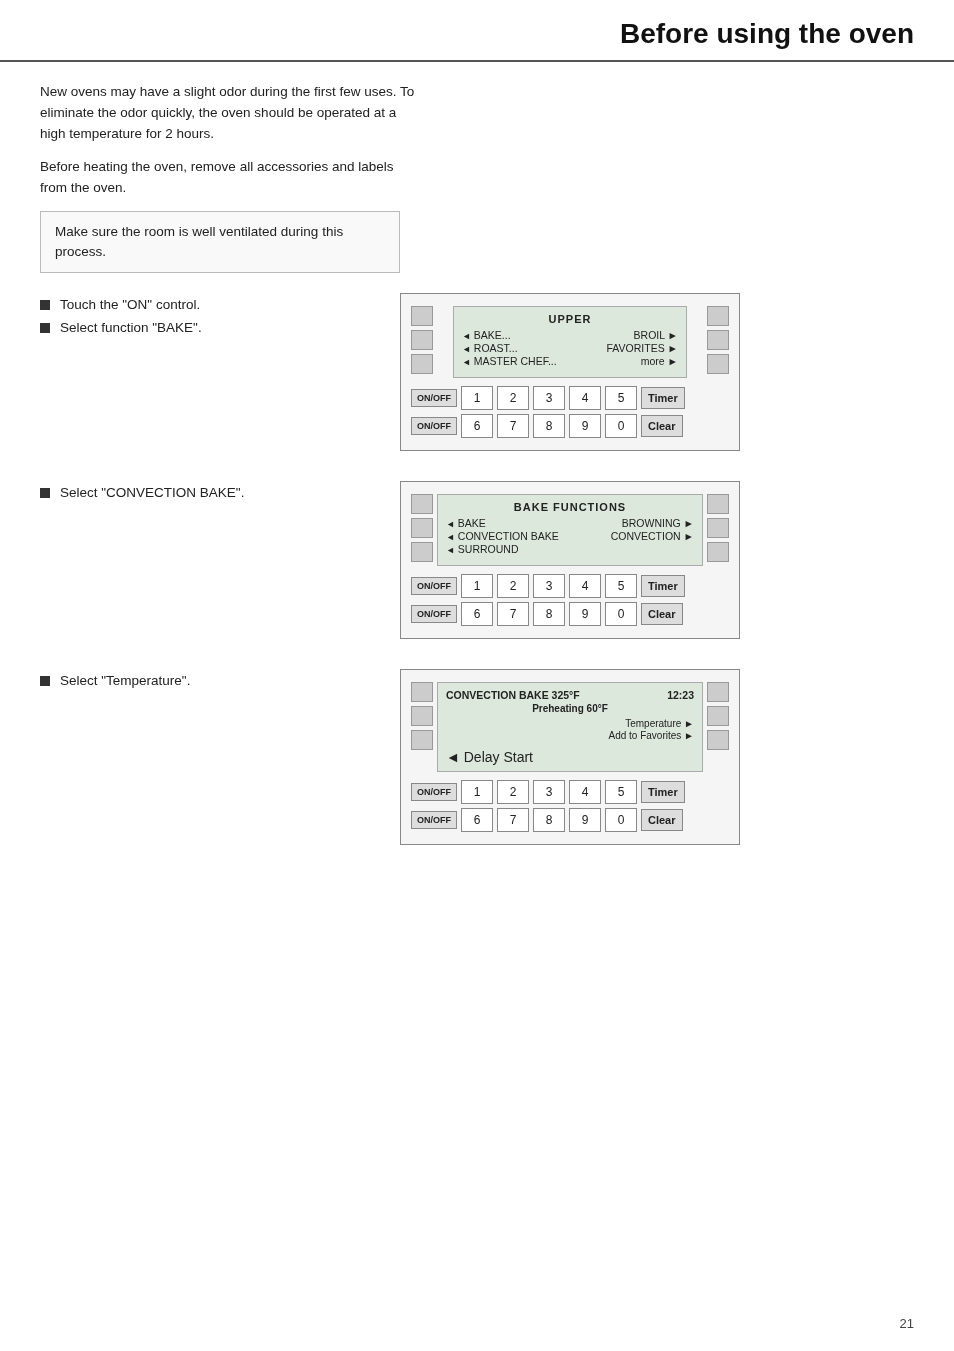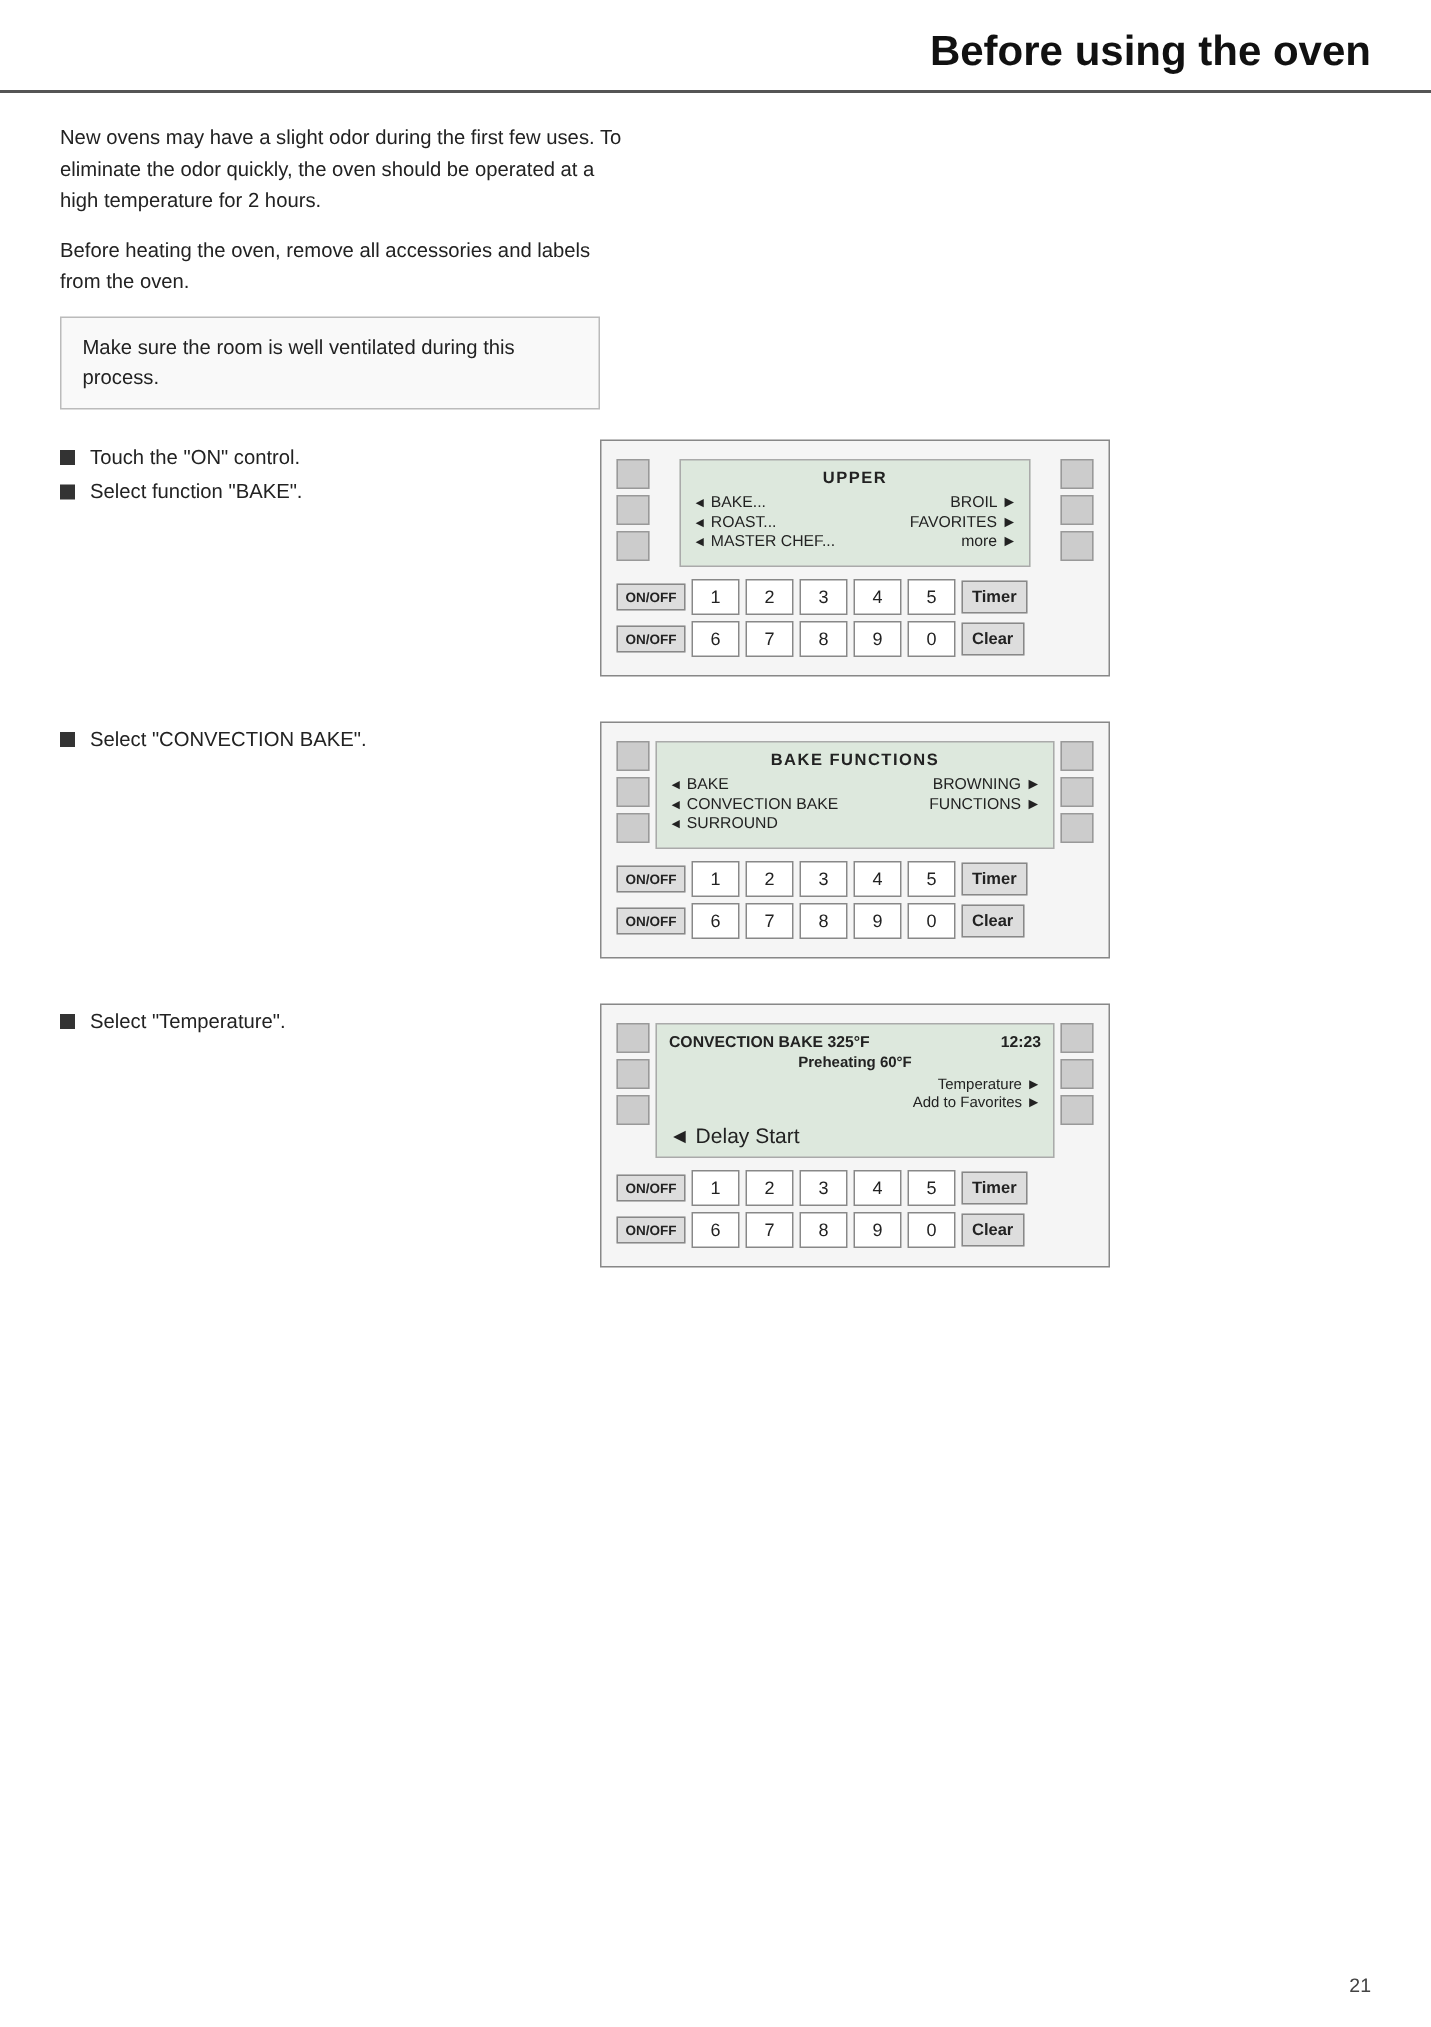--- a/index.html
+++ b/index.html
@@ -245,21 +245,21 @@
             <div style="width:22px; height:20px; background:#ccc; border:1px solid #999;"></div>
           </div>
           <div style="flex:1; background:#dde8dd; border:1px solid #aaa; padding:6px 8px; min-height:72px;">
             <div style="text-align:center; font-size:11px; font-weight:bold; letter-spacing:1px; margin-bottom:4px;">BAKE FUNCTIONS</div>
             <div style="font-size:10.5px; display:flex; justify-content:space-between; margin-bottom:1px;">
               <span><span style="font-size:9px;">◄</span> <span>BAKE</span></span>
               <span>BROWNING ►</span>
             </div>
             <div style="font-size:10.5px; display:flex; justify-content:space-between; margin-bottom:1px;">
               <span><span style="font-size:9px;">◄</span> <span>CONVECTION BAKE</span></span>
-              <span>FUNCTIONS ►</span>
+              <span>CONVECTION ►</span>
             </div>
             <div style="font-size:10.5px;">
               <span><span style="font-size:9px;">◄</span> <span>SURROUND</span></span>
             </div>
           </div>
           <div style="display:flex; flex-direction:column; gap:4px;">
             <div style="width:22px; height:20px; background:#ccc; border:1px solid #999;"></div>
             <div style="width:22px; height:20px; background:#ccc; border:1px solid #999;"></div>
             <div style="width:22px; height:20px; background:#ccc; border:1px solid #999;"></div>
           </div>

